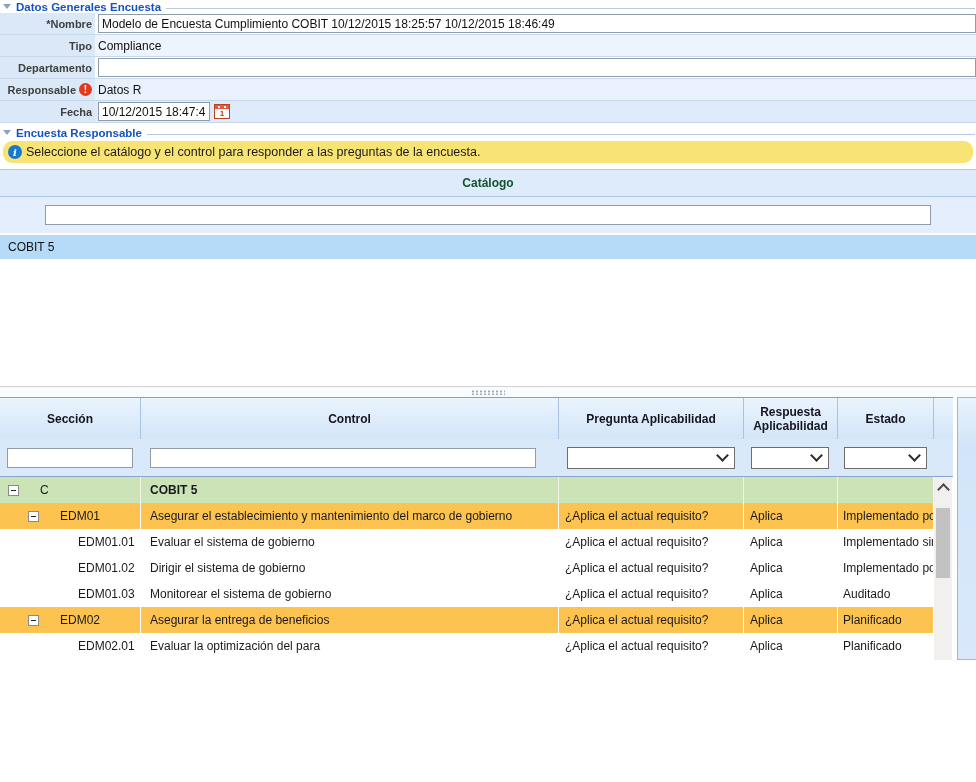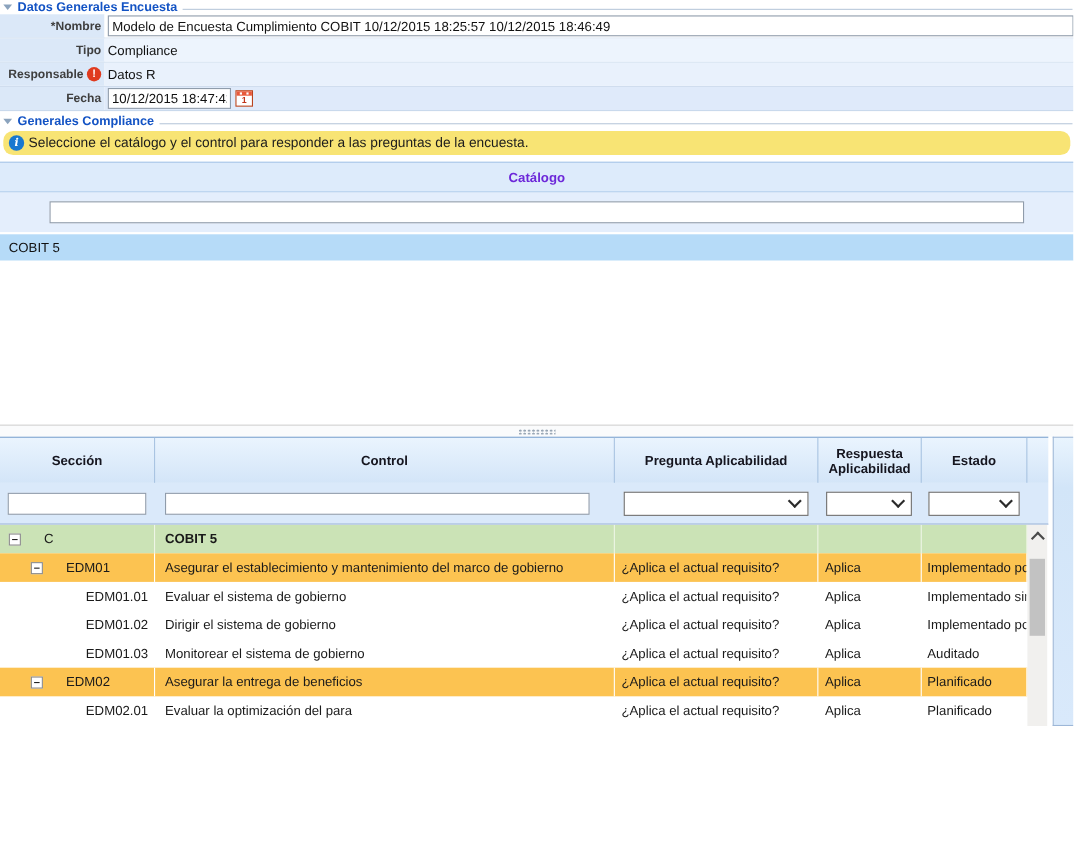--- a/index.html
+++ b/index.html
@@ -42,21 +42,21 @@
 
   
   .info-banner{margin:2px 3px;height:22px;flex:none;background:var(--banner-bg);border-radius:9px;
         display:flex;align-items:center;gap:4px;padding:0 5px;font-size:12.5px;color:#1c1c1c;}
   .info-icon{width:14px;height:14px;border-radius:50%;background:#1878d0;color:#fff;flex:none;
         font:italic bold 10px "DejaVu Serif",serif;display:flex;align-items:center;justify-content:center;}
 
   
   .catalog-header{margin-top:4px;height:28px;flex:none;background:#ddebfb;border-top:1px solid #aac8e8;
         border-bottom:1px solid #aac8e8;box-sizing:border-box;display:flex;align-items:center;
-        justify-content:center;font-weight:bold;font-size:12px;color:#6d28d9;}
+        justify-content:center;font-weight:bold;font-size:12px;color:#14532d;}
   .catalog-filter{height:36px;flex:none;background:#e4eefc;display:flex;align-items:center;
         padding-left:45px;box-sizing:border-box;}
   .catalog-filter .text-input{width:878px;height:18px;}
   .catalog-list{flex:none;}
   .catalog-item{height:24px;margin-top:2px;background:var(--selected-item);display:flex;align-items:center;
         padding-left:8px;font-size:12px;color:#111;}
   .catalog-empty{flex:1;background:#fff;}
 
   
   .splitter{height:10px;flex:none;background:#fafbfc;border-top:1px solid #d2d2d2;
@@ -126,40 +126,46 @@
     <div class="form-value bg-w">
       <input class="text-input full-input" value="Modelo de Encuesta Cumplimiento COBIT 10/12/2015 18:25:57 10/12/2015 18:46:49" style="">
     </div>
   </div>
 
   <div class="form-row">
     <div class="form-label">Tipo</div>
     <div class="form-value bg-b1">Compliance</div>
   </div>
 
+  <div class="form-row">
+    <div class="form-label">Departamento</div>
+    <div class="form-value bg-w">
+      <input class="text-input full-input" value="" style="">
+    </div>
+  </div>
 
   <div class="form-row">
     <div class="form-label">
       <span>Responsable</span>
       <span class="req-icon">!</span>
     </div>
     <div class="form-value bg-b2">Datos R</div>
   </div>
 
   <div class="form-row">
     <div class="form-label">Fecha</div>
     <div class="form-value bg-b3">
       <input class="text-input fecha-input" value="10/12/2015 18:47:42" style="">
       <span class="calendar-icon">1</span>
     </div>
   </div>
 
   <div class="section-header sh2">
     <span class="collapse-arrow"></span>
-    <span class="section-title">Generales Compliance</span>
+    <span class="section-title">Encuesta Responsable</span>
     <span class="section-rule"></span>
   </div>
 
   <div class="info-banner">
     <span class="info-icon">i</span>
     <span>Seleccione el catálogo y el control para responder a las preguntas de la encuesta.</span>
   </div>
 
   <div class="catalog-header">Catálogo</div>
   <div class="catalog-filter">

